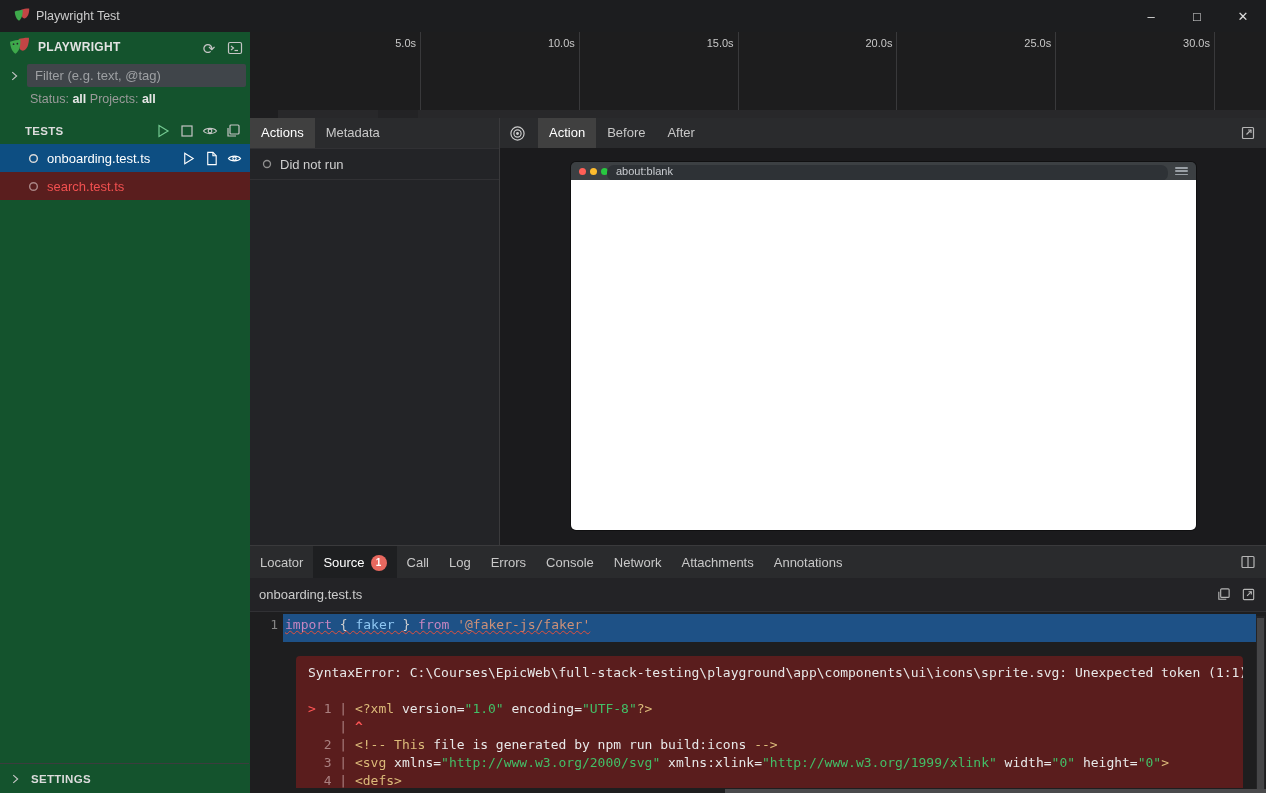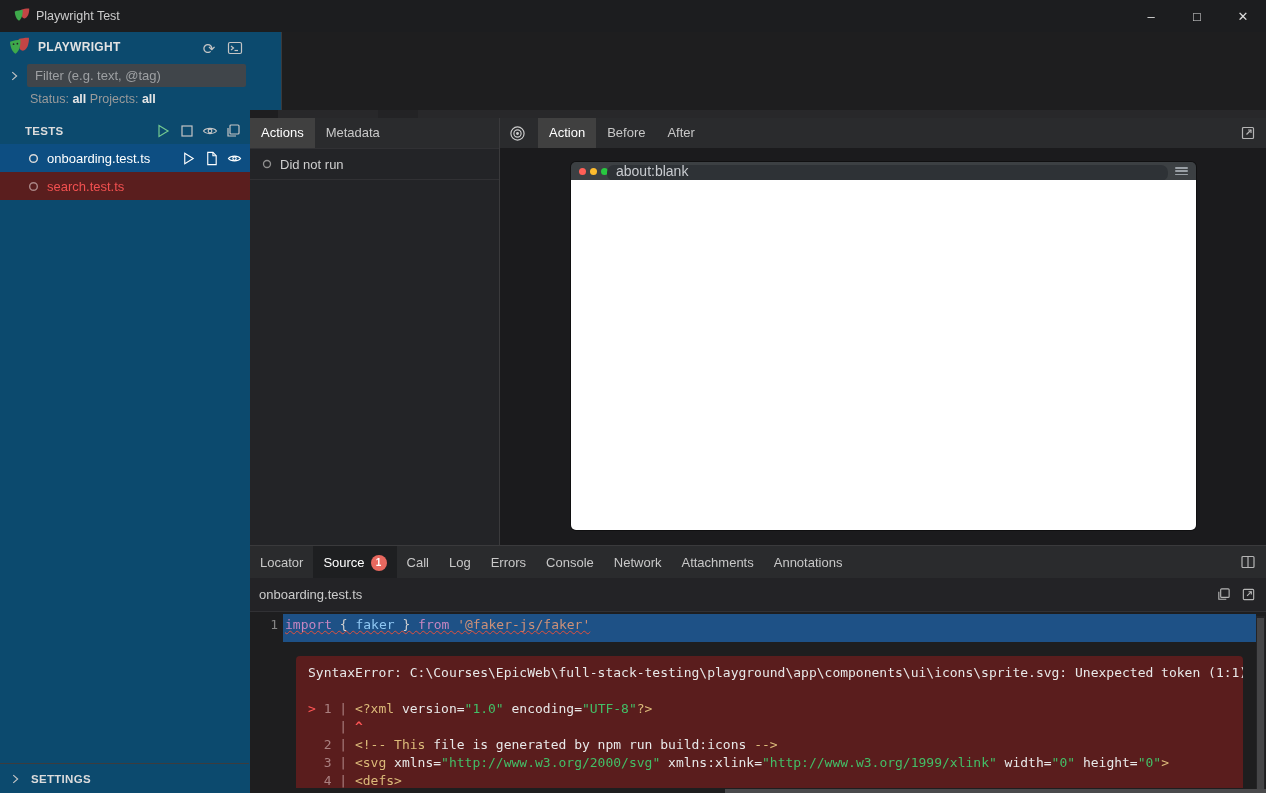--- a/index.html
+++ b/index.html
@@ -8,21 +8,21 @@
   .abs{position:absolute;box-sizing:border-box;}
   svg{display:block;}
 
   
   .titlebar{left:0;top:0;width:1266px;height:32px;background:#1c1d1f;}
   .app-title{left:36px;top:0;height:32px;line-height:32px;font-size:12.5px;color:#cccccc;}
   .win-controls{right:0;top:0;height:32px;display:flex;}
   .win-btn{width:46px;height:32px;display:flex;align-items:center;justify-content:center;color:#dddddd;font-size:13px;}
 
   
-  .sidebar{left:0;top:32px;width:282px;height:761px;background:#0c4a6e;border-right:1px solid #3a3a3c;}
+  .sidebar{left:0;top:32px;width:282px;height:761px;background:#14532d;border-right:1px solid #3a3a3c;}
   .sb-header{left:0;top:0;width:250px;height:30px;}
   .sb-title{left:38px;top:0;height:30px;line-height:30px;font-size:12px;font-weight:bold;color:#e3e3e3;letter-spacing:.3px;}
   .icon-btn{display:flex;align-items:center;justify-content:center;color:#c5c5c5;}
   .glyph-btn{font-size:15px;line-height:1;}
   .sb-filter-row{left:0;top:30px;width:250px;height:28px;}
   .filter-input{left:27px;top:2px;width:219px;height:23px;background:#40454a;border:none;border-radius:2px;
     color:#d4d4d4;font-size:13px;padding:0 8px;outline:none;box-sizing:border-box;font-family:"Liberation Sans",sans-serif;}
   .filter-input::placeholder{color:#9da0a3;}
   .sb-status{left:30px;top:60px;width:220px;height:20px;font-size:12.5px;color:#9b9b9b;}
   .sb-status b{color:#e6e6e6;font-weight:bold;}
@@ -51,21 +51,21 @@
   .didnotrun{position:absolute;left:0;top:30px;width:249px;height:30px;display:flex;align-items:center;gap:8px;
     padding-left:12px;color:#cfcfcf;font-size:13px;border-bottom:1px solid #313134;border-top:1px solid #313134;}
   .target-btn{width:34px;height:30px;}
   .expand-btn{position:absolute;right:8px;top:5px;width:20px;height:20px;}
 
   
   .browser{left:571px;top:162px;width:625px;height:368px;border-radius:5px;overflow:hidden;box-shadow:0 0 0 1px rgba(0,0,0,.4);}
   .b-titlebar{position:absolute;left:0;top:0;right:0;height:18px;background:#3c4043;}
   .b-dot{position:absolute;top:5.5px;width:7px;height:7px;border-radius:50%;}
   .b-pill{position:absolute;left:36px;right:28px;top:3px;height:16px;background:#2e3236;border-radius:7px;
-    color:#c9ccd0;font-size:14px;line-height:12px;padding-left:9px;}
+    color:#c9ccd0;font-size:11px;line-height:12px;padding-left:9px;}
   .b-burger{position:absolute;right:8px;top:5px;width:13px;}
   .b-burger div{height:1.6px;background:#9aa0a6;margin-bottom:1.7px;border-radius:1px;}
   .b-content{position:absolute;left:0;top:18px;right:0;bottom:0;background:#ffffff;}
 
   
   .bottom-strip{left:250px;top:545px;width:1016px;height:33px;background:#2a2b2d;border-top:1px solid #3a3a3c;display:flex;}
   .btab{padding:0 10px;height:33px;display:inline-flex;align-items:center;color:#c8c8c8;font-size:13px;cursor:default;}
   .btab.sel{background:#1e1f21;color:#ffffff;}
   .badge{width:16px;height:16px;border-radius:50%;background:#e8685f;color:#ffffff;font-size:10px;font-weight:bold;
     display:inline-flex;align-items:center;justify-content:center;margin-left:6px;}
@@ -219,20 +219,34 @@
     <div class="abs sb-settings">
       <span class="icon-btn" style="margin-left:8px;">
         <svg width="14" height="14" viewBox="0 0 16 16" fill="none" stroke="#c5c5c5" stroke-width="1.3">
             <path d="M6 3.5 L11 8 L6 12.5"></path>
           </svg>
       </span>
       <span class="sb-sec-label" style="position:static;margin-left:9px;">SETTINGS</span>
     </div>
   </div>
 
+  <div class="abs timeline" id="ruler">
+      <div class="tickline" style="left: 170px;"></div>
+      <div class="ticklabel" style="left: 106px;">5.0s</div>
+      <div class="tickline" style="left: 328.8px;"></div>
+      <div class="ticklabel" style="left: 264.8px;">10.0s</div>
+      <div class="tickline" style="left: 487.6px;"></div>
+      <div class="ticklabel" style="left: 423.6px;">15.0s</div>
+      <div class="tickline" style="left: 646.4px;"></div>
+      <div class="ticklabel" style="left: 582.4px;">20.0s</div>
+      <div class="tickline" style="left: 805.2px;"></div>
+      <div class="ticklabel" style="left: 741.2px;">25.0s</div>
+      <div class="tickline" style="left: 964px;"></div>
+      <div class="ticklabel" style="left: 900px;">30.0s</div>
+    </div>
   <div class="abs tl-lane">
     <div class="lane-seg" style="left:0;width:28px;background:#1e1e20;"></div>
     <div class="lane-seg" style="left:128px;width:40px;background:#232325;"></div>
   </div>
 
   <div class="abs left-panel">
     <div class="panel-strip">
       <div class="ptab sel">Actions</div>
       <div class="ptab">Metadata</div>
     </div>

